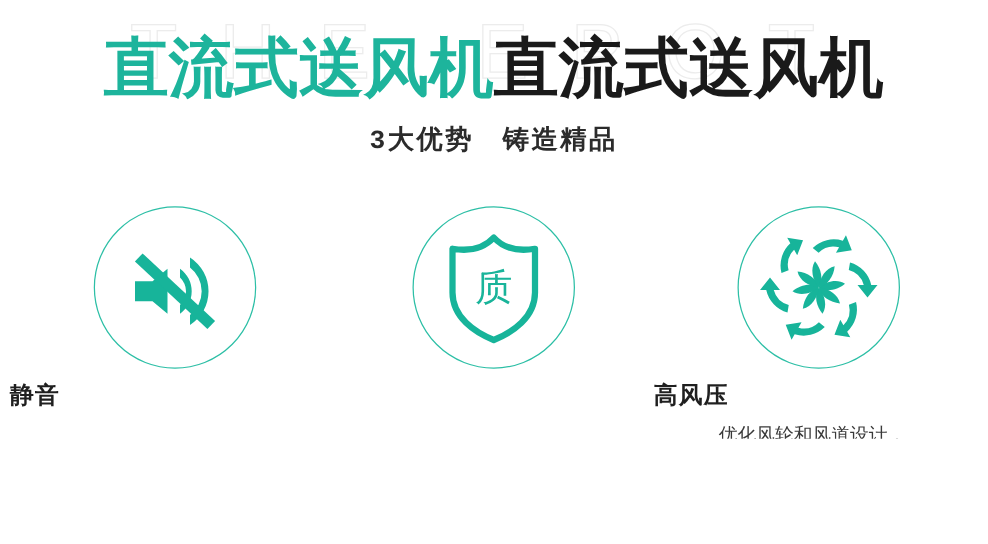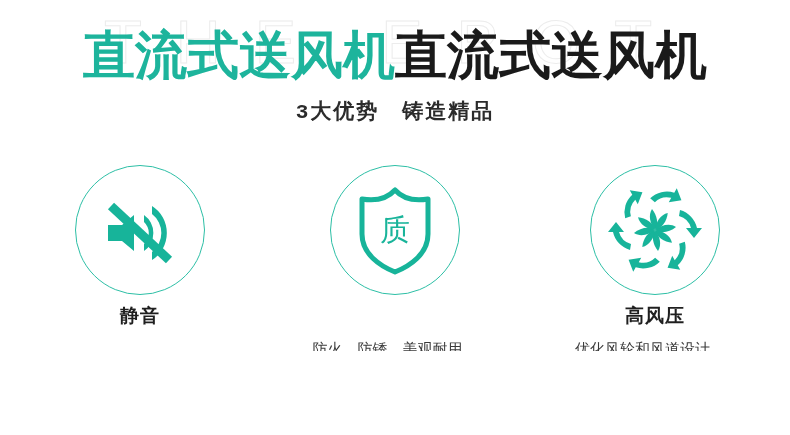--- a/index.html
+++ b/index.html
@@ -93,21 +93,21 @@
     align-items:center;
     justify-content:center;
     background:#fff;
   }
   .circle svg{display:block;}
 
   .f-title{
     position:absolute;
     top:140px;
     left:0;width:100%;
-    text-align:center;
+    text-align:left;
     font-size:19px;
     font-weight:700;
     color:#1f1f1f;
     letter-spacing:1px;
     font-family:"Liberation Sans","DejaVu Sans",sans-serif;
   }
   .f-desc{
     position:absolute;
     top:176px;
     font-size:15px;
@@ -176,21 +176,20 @@
                      C 34 16, 22 17, 10 15
                      L 10 50
                      C 10 70, 28 82, 43 88
                      C 58 82, 76 70, 76 50
                      L 76 15
                      C 64 17, 52 16, 43 6 Z" fill="none" stroke="#17b49a" stroke-width="5" stroke-linejoin="round"></path>
           </svg>
           <span class="shield-char">质</span>
         </div>
       </div>
-      <div class="f-desc">防火，防锈，美观耐用。</div>
     </div>
 
     <div class="feature f2">
       <div class="circle">
         <svg width="96" height="96" viewBox="0 0 96 96">
           <g fill="#17b49a">
 
             <g transform="translate(48,48)">
               <g>
                 <path d="M0 0 C 6 -5, 15 -7, 21 -3 C 15 2, 6 4, 0 0 Z" transform="rotate(0)"></path>

